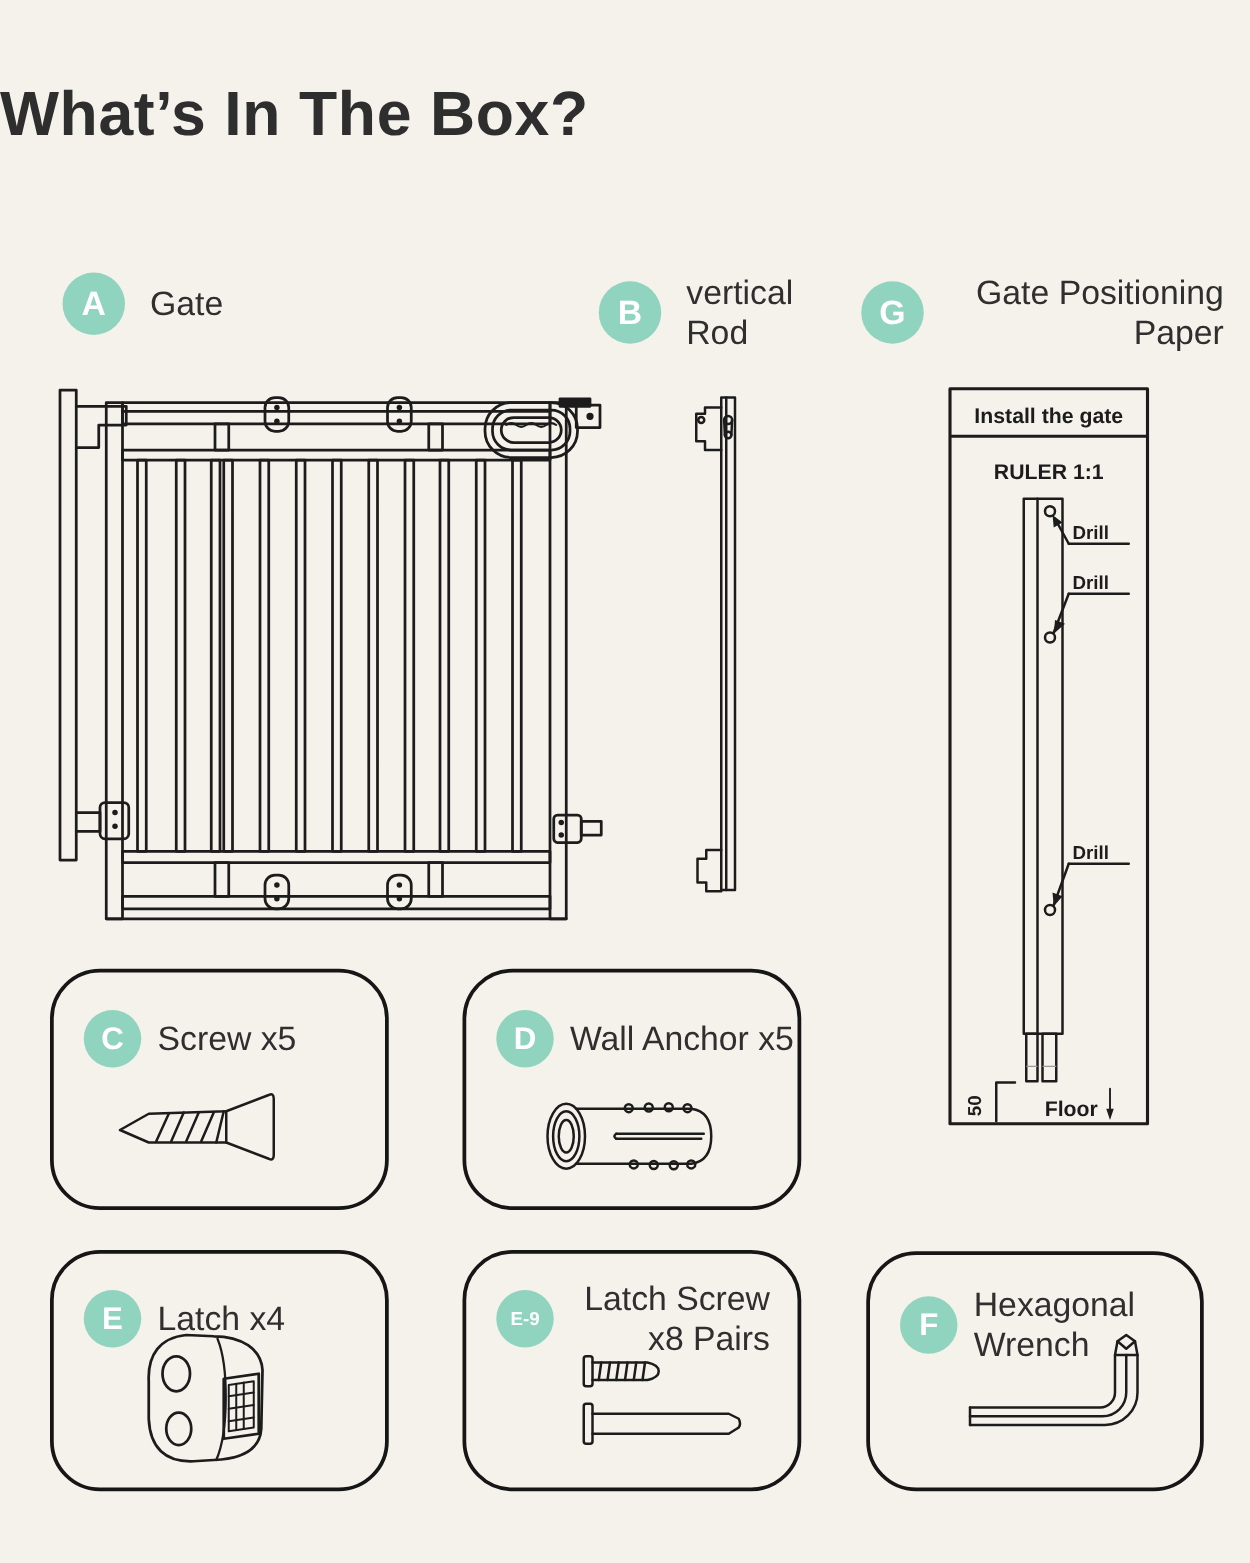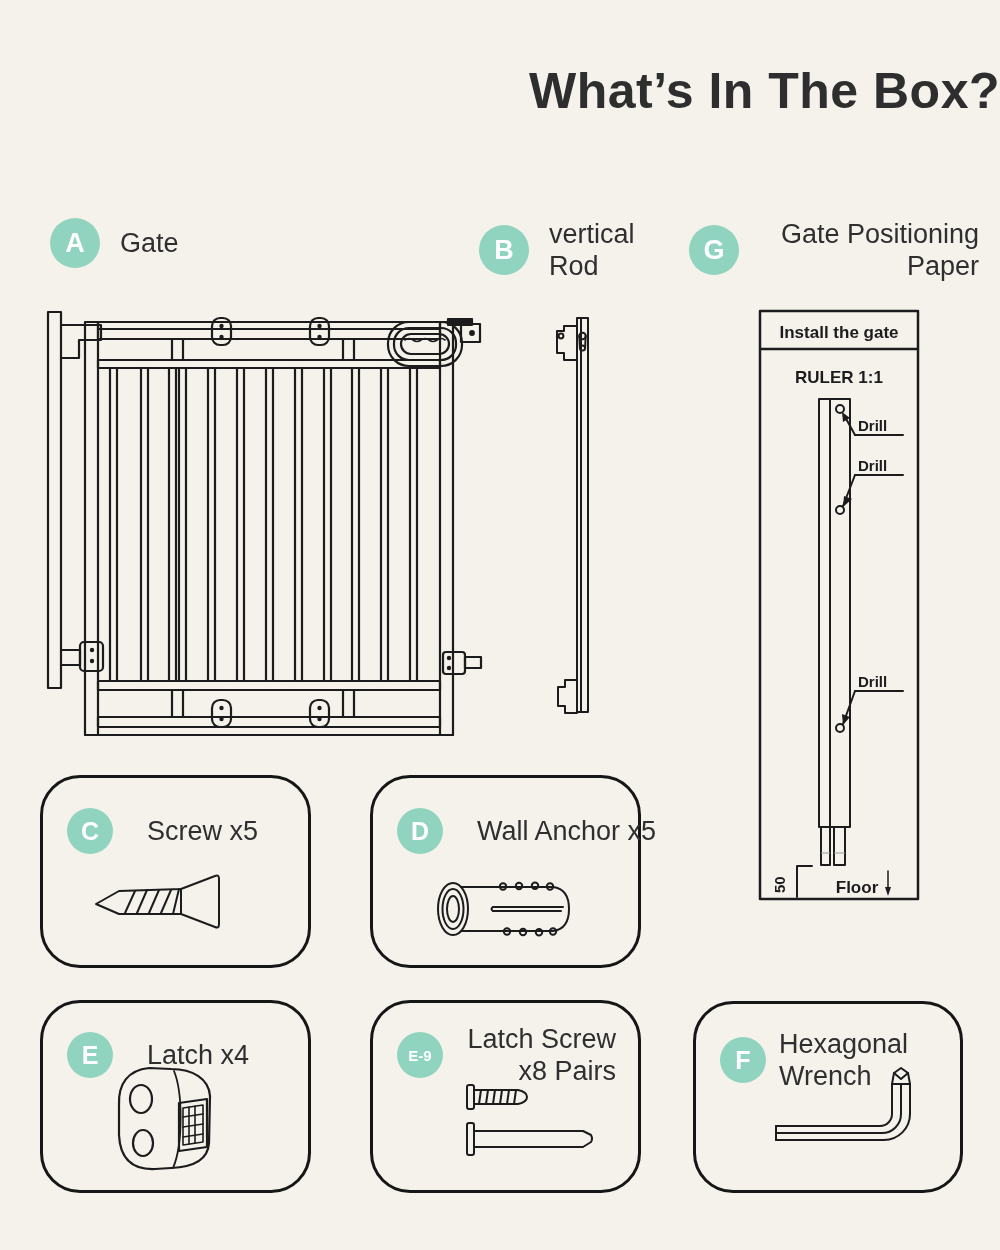--- a/index.html
+++ b/index.html
@@ -1,27 +1,27 @@
 <!DOCTYPE html>
 <html><head>
 <meta charset="utf-8">
 <style>
   html,body{margin:0;padding:0;background:#F5F2EC;}
   .canvas{position:relative;width:1000px;height:1250px;background:#F5F2EC;
           font-family:"Liberation Sans",sans-serif;overflow:hidden;}
-  .title{position:absolute;left:0;right:0;top:62px;margin:0;text-align:right;
+  .title{position:absolute;left:0;right:0;top:62px;margin:0;text-align:left;
          font-size:50px;font-weight:700;color:#2E2E2E;letter-spacing:.5px;}
   .legend{position:absolute;display:flex;align-items:center;gap:20px;}
   .badge{background:#90D4C0;color:#FFFFFF;border-radius:50%;
          display:flex;align-items:center;justify-content:center;font-weight:700;}
   .badge-lg{width:50px;height:50px;font-size:27px;flex:0 0 50px;}
   .badge-md{width:46px;height:46px;font-size:25px;flex:0 0 46px;}
   .badge-sm{width:46px;height:46px;font-size:15px;flex:0 0 46px;letter-spacing:0;}
   .label{font-size:27px;font-weight:400;color:#2F2F2F;line-height:1.2;}
-  .nowrap{white-space:nowrap;margin-left:21px;}
+  .nowrap{white-space:nowrap;}
   .box{position:absolute;border:3px solid #161616;border-radius:40px;background:transparent;}
   .box-header{position:absolute;display:flex;align-items:center;gap:13px;}
   .draw{position:absolute;}
   svg text{font-family:"Liberation Sans",sans-serif;}
 </style>
 </head>
 <body>
 
 <div class="canvas">
 

